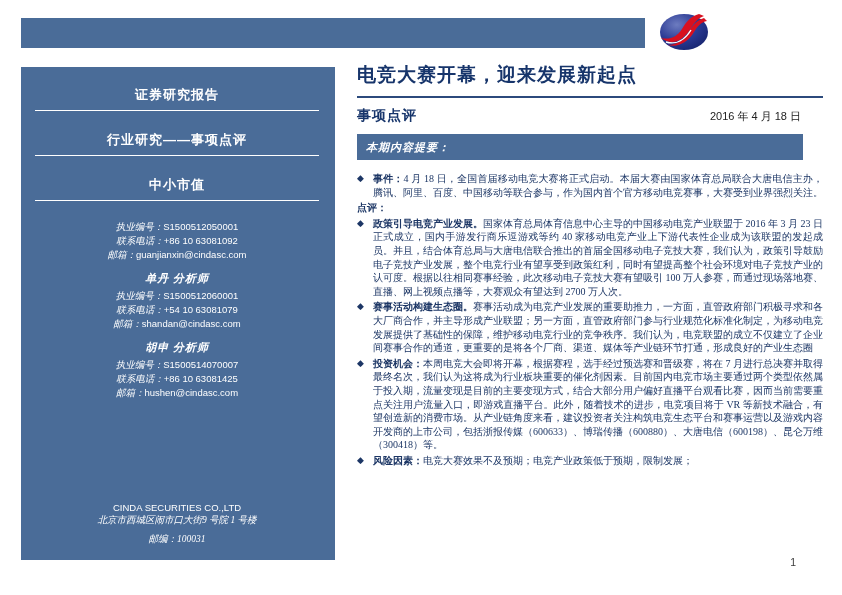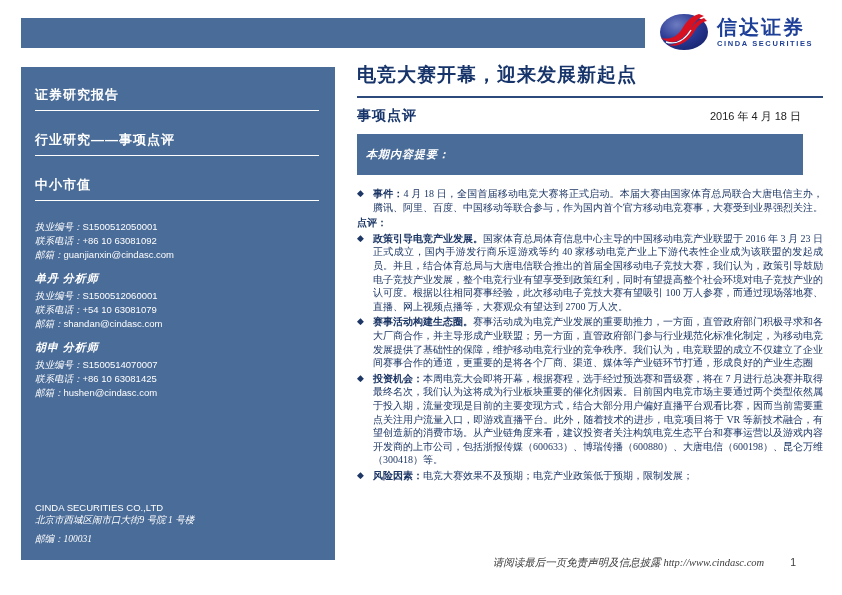--- a/index.html
+++ b/index.html
@@ -31,21 +31,21 @@
     font-size: 7.5px; color: #1e3f97; letter-spacing: 1.6px;
     margin-top: 3px; font-weight: bold;
   }
 
   
   .sidebar {
     position: absolute; left: 21px; top: 67px;
     width: 314px; height: 493px;
     background: #4a6c98; color: #ffffff;
     padding: 16px 16px 14px 14px;
-    display: flex; flex-direction: column;
+    display: flex; flex-direction: column; text-align: center;
   }
   .side-section {
     font-size: 13px; font-weight: bold;
     padding: 3px 0 6px 0;
     border-bottom: 1px solid #ffffff;
     margin-bottom: 17px;
     letter-spacing: 1px;
   }
   .analysts { margin-top: 2px; }
   .analyst { margin-bottom: 9px; }
@@ -78,21 +78,21 @@
   .subhead-row {
     width: 444px;
     margin-top: 9px;
     display: flex; align-items: baseline; justify-content: space-between;
   }
   .subhead {
     font-size: 14px; font-weight: bold; color: #17356b; letter-spacing: 1px; text-align: center;
   }
   .doc-date { font-size: 11px; color: #222222; }
   .summary-bar {
-    width: 446px; height: 41px; margin-top: 9px;
+    width: 446px; height: 26px; margin-top: 9px;
     background: #4a6c98; color: #ffffff;
     font-size: 11px; font-weight: bold; font-style: italic;
     font-family: "Liberation Serif", serif;
     display: flex; align-items: center; padding-left: 9px;
     letter-spacing: 1px;
   }
   .body-text {
     margin-top: 12px;
     color: #1c3665;
     font-family: "Liberation Serif", serif;
@@ -131,24 +131,20 @@
         <stop offset="0%" stop-color="#6d7cc0"></stop>
         <stop offset="55%" stop-color="#2b3a94"></stop>
         <stop offset="100%" stop-color="#16246e"></stop>
       </radialGradient>
     </defs>
     <ellipse cx="26" cy="20" rx="24" ry="18" fill="url(#sph)"></ellipse>
     <path d="M3 26 C 14 34, 24 30, 33 16 C 36 11, 40 6, 46 4 L 41 2 C 33 4, 28 10, 24 17 C 19 25, 12 28, 3 26 Z" fill="#d8101f"></path>
     <path d="M10 33 C 20 36, 30 30, 36 20 C 39 15, 43 10, 49 9 L 46 6 C 39 8, 34 14, 30 21 C 25 29, 18 33, 10 33 Z" fill="#d8101f"></path>
     <path d="M8 30 C 18 33, 27 28, 33 18" stroke="#ffffff" stroke-width="1.4" fill="none"></path>
   </svg>
-  <div class="logo-text">
-    <span class="logo-cn">信达证券</span>
-    <span class="logo-en">CINDA SECURITIES</span>
-  </div>
 </div>
 
 <div class="sidebar">
   <div class="side-section">证券研究报告</div>
   <div class="side-section">行业研究——事项点评</div>
   <div class="side-section">中小市值</div>
 
   <div class="analysts">
     <div class="analyst">
       <div class="analyst-line"><span class="a-label">执业编号：</span><span class="a-value">S1500512050001</span></div>
@@ -205,15 +201,14 @@
       <span class="marker">◆</span><span class="lead">投资机会：</span><span>本周电竞大会即将开幕，根据赛程，选手经过预选赛和晋级赛，将在 7 月进行总决赛并取得最终名次，我们认为这将成为行业板块重要的催化剂因素。目前国内电竞市场主要通过两个类型依然属于投入期，流量变现是目前的主要变现方式，结合大部分用户偏好直播平台观看比赛，因而当前需要重点关注用户流量入口，即游戏直播平台。此外，随着技术的进步，电竞项目将于 VR 等新技术融合，有望创造新的消费市场。从产业链角度来看，建议投资者关注构筑电竞生态平台和赛事运营以及游戏内容开发商的上市公司，包括浙报传媒（600633）、博瑞传播（600880）、大唐电信（600198）、昆仑万维（300418）等。</span>
     </div>
 
     <div class="bullet">
       <span class="marker">◆</span><span class="lead">风险因素：</span><span>电竞大赛效果不及预期；电竞产业政策低于预期，限制发展；</span>
     </div>
   </div>
 </div>
 
 <div class="footer">
-  <span>请阅读最后一页免责声明及信息披露  http://www.cindasc.com</span>
   <span class="page-num">1</span>
 </div>
 
 </body></html>

